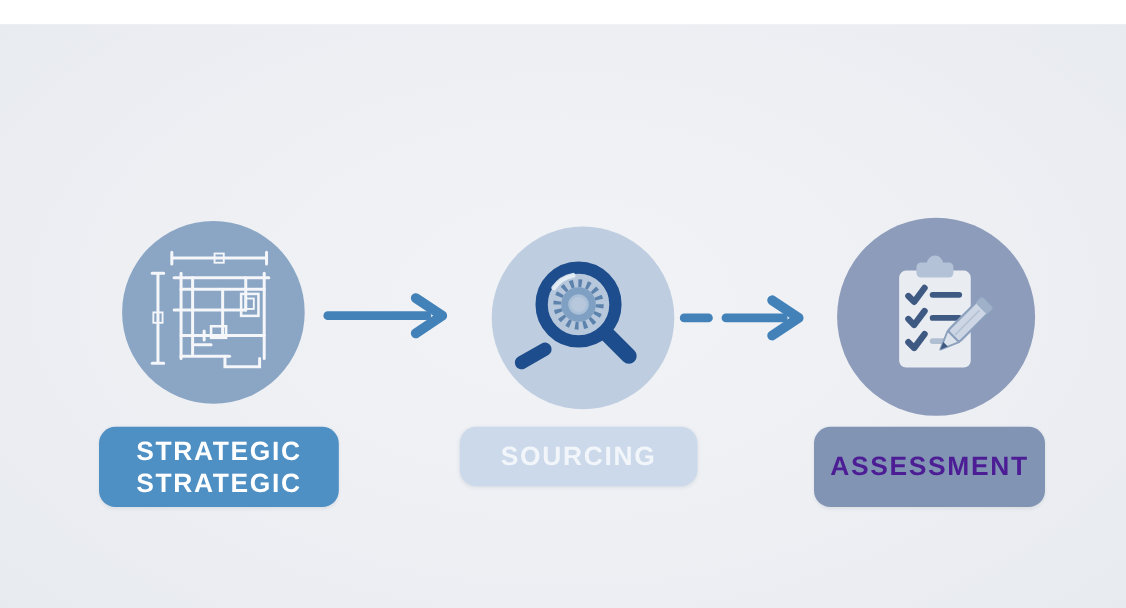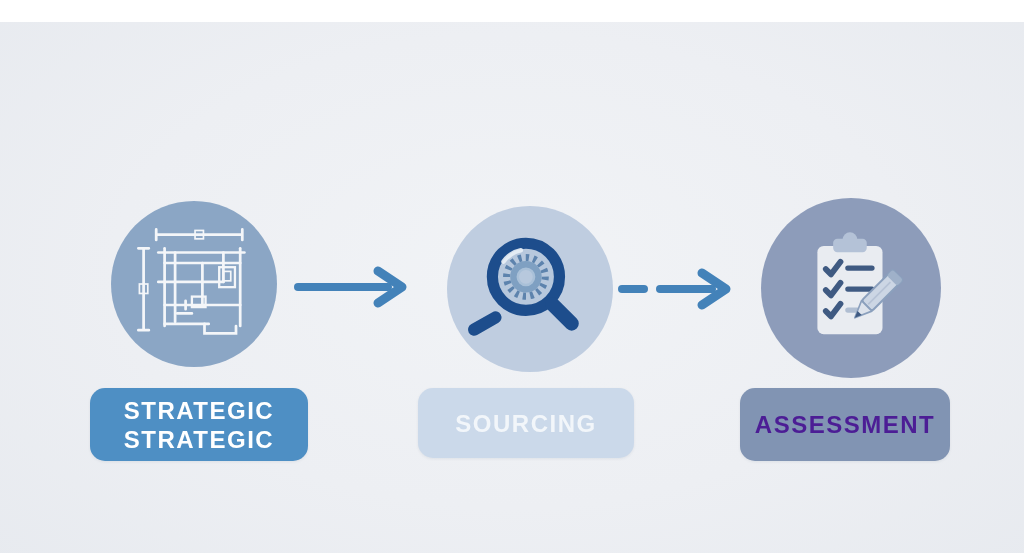--- a/index.html
+++ b/index.html
@@ -36,21 +36,21 @@
     justify-content: center;
     text-align: center;
     font-weight: bold;
     font-size: 24px;
     line-height: 29px;
     letter-spacing: 1.5px;
     box-shadow: 0 1px 3px rgba(40,60,90,0.08);
     user-select: none;
   }
   .box-1 { left: 90px;  top: 366px; width: 218px; height: 73px; background: #4e8fc4; color: #ffffff; }
-  .box-2 { left: 418px; top: 366px; width: 216px; height: 70px; background: #cbd9ea; color: #f2f6fa; }
+  .box-2 { left: 418px; top: 366px; width: 216px; height: 54px; background: #cbd9ea; color: #f2f6fa; }
   .box-3 { left: 740px; top: 366px; width: 210px; height: 73px; background: #8194b3; color: #4c1d95; }
 
   .arrow { position: absolute; }
   .arrow-1 { left: 290px; top: 241px; }
   .arrow-2 { left: 616px; top: 243px; }
 </style>
 </head>
 <body>
 
 <div class="canvas">

